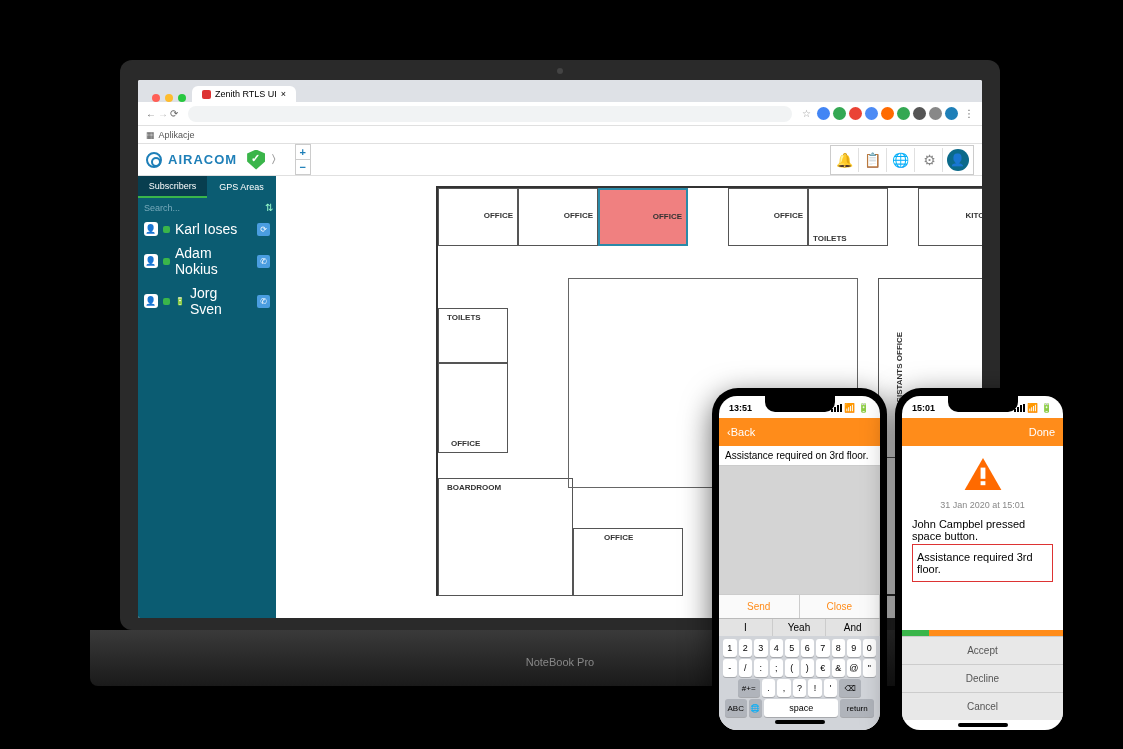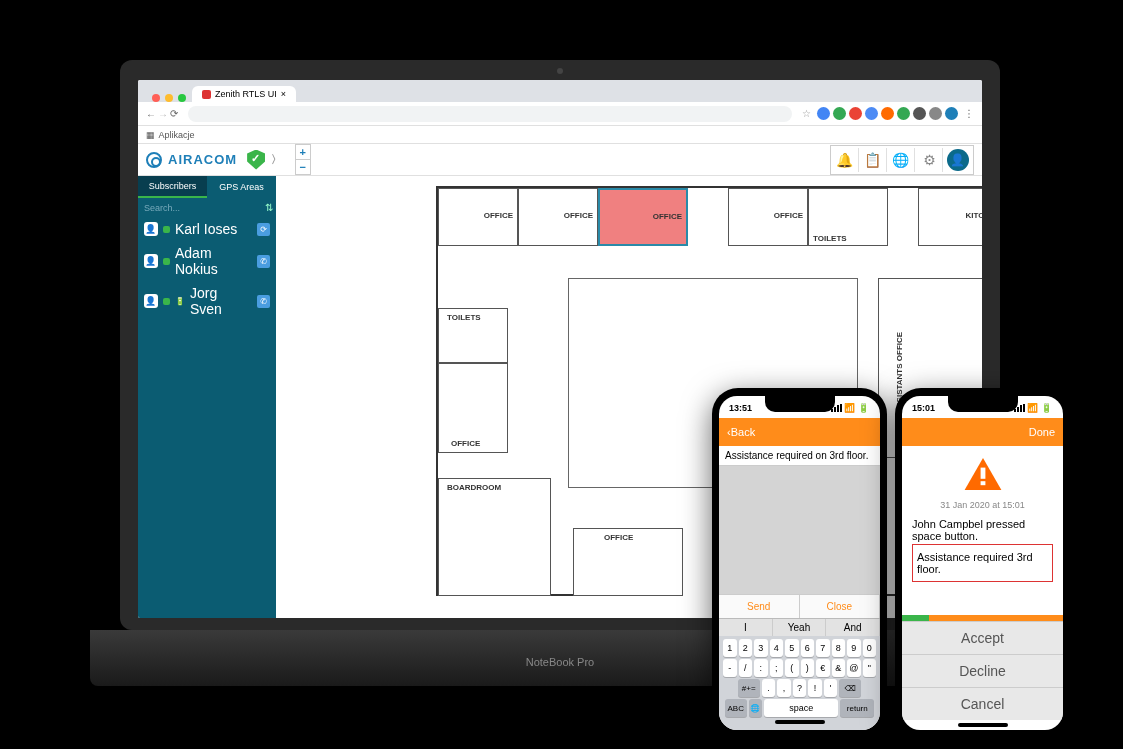--- a/index.html
+++ b/index.html
@@ -79,21 +79,21 @@
 .kb-key.ret{width:34px;background:#b0b4bb;font-size:8px}
 .kb-key.special{background:#b0b4bb;font-size:8px}
 .home-ind{height:4px;width:50px;background:#000;border-radius:3px;margin:3px auto}
 .p2-warn{text-align:center;padding:10px 0 2px}
 .p2-warn svg{width:40px;height:36px}
 .p2-time{text-align:center;font-size:9px;color:#888;padding:2px}
 .p2-msg{padding:6px 10px;font-size:11px}
 .p2-highlight{display:inline-block;border:1.5px solid #d33;border-radius:0;padding:6px 4px;margin-top:2px}
 .p2-spacer{flex:1}
 .p2-btns{padding:0}
-.p2-btn{display:block;width:100%;padding:8px;background:#e8e8e8;border:none;border-top:1px solid #ccc;font-size:14px;color:#555}
+.p2-btn{display:block;width:100%;padding:8px;background:#e8e8e8;border:none;border-top:1px solid #ccc;font-size:10px;color:#555}
 .p2-bar{display:flex;height:6px}
 .p2-bar span{flex:1}
 </style>
 </head>
 <body>
 
 <div class="laptop">
   <div class="laptop-frame">
     <div class="laptop-notch"></div>
     <div class="screen">
@@ -212,21 +212,21 @@
               <div class="room" style="left:480px;top:0;width:88px;height:58px">
                   <span class="room-lbl" style="right:4px;top:22px">KITCHEN</span>
                 </div>
 
               <div class="room" style="left:0;top:120px;width:70px;height:55px">
                   <span class="room-lbl" style="left:8px;top:4px">TOILETS</span>
                 </div>
               <div class="room" style="left:0;top:175px;width:70px;height:90px">
                   <span class="room-lbl" style="left:12px;bottom:4px">OFFICE</span>
                 </div>
-              <div class="room" style="left:0;top:290px;width:113px;height:118px">
+              <div class="room" style="left:0;top:290px;width:135px;height:118px">
                   <span class="room-lbl" style="left:8px;top:4px">BOARDROOM</span>
                 </div>
 
               <div class="room" style="left:135px;top:340px;width:110px;height:68px">
                   <span class="room-lbl" style="left:30px;top:4px">OFFICE</span>
                 </div>
               <div class="room" style="left:245px;top:320px;width:130px;height:88px;border:none">
                   <span class="room-lbl" style="left:60px;top:50px">RECEPTION</span>
                 </div>
 

